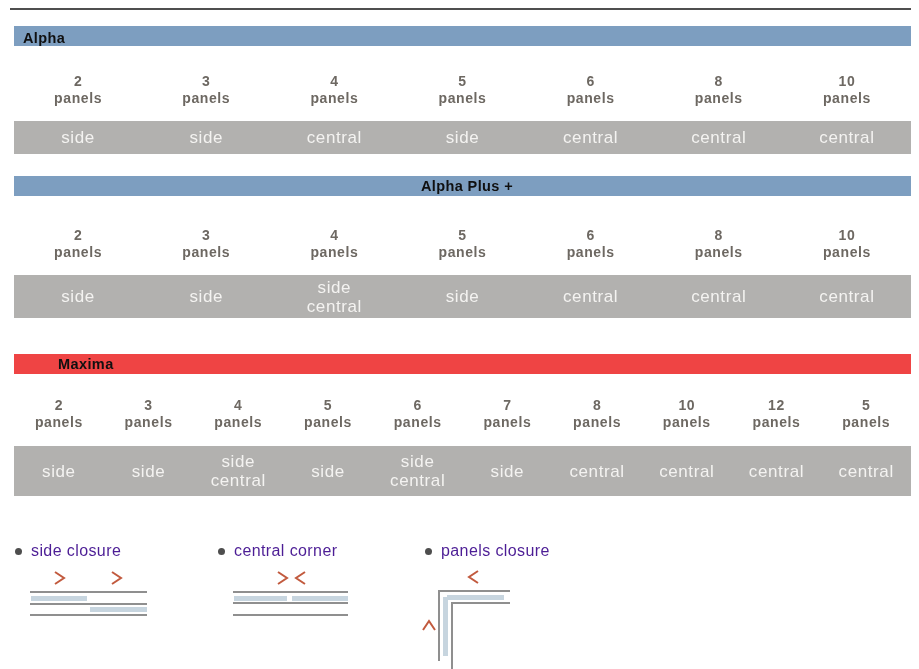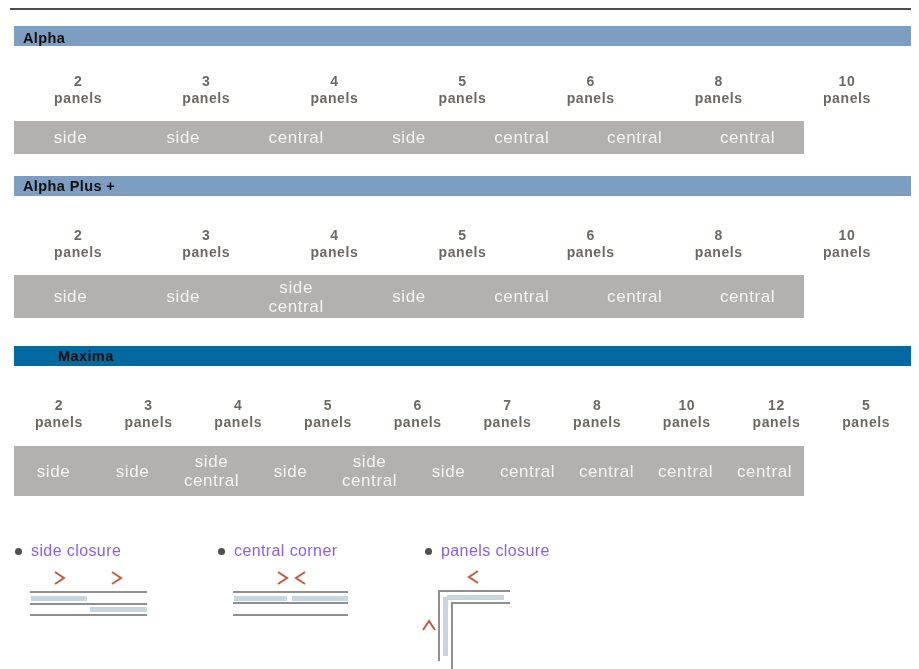--- a/index.html
+++ b/index.html
@@ -8,30 +8,30 @@
   .top-rule{position:absolute;left:10px;top:8px;width:901px;height:2px;background:#4f4f4f;}
 
   .hbar{position:absolute;left:14px;width:897px;height:20px;display:flex;align-items:center;
         padding-left:9px;box-sizing:border-box;}
   .hbar .title{font-weight:bold;font-size:14.5px;color:#101010;letter-spacing:.4px;}
 
   .cols{position:absolute;left:14px;width:897px;display:flex;}
   .col-head{flex:1;text-align:center;font-weight:bold;font-size:14px;line-height:17px;
             color:#6d6862;letter-spacing:.6px;white-space:pre-line;}
 
-  .banner{position:absolute;left:14px;width:790px;background:#b2b1af;display:flex;}
+  .banner{position:absolute;left:14px;width:897px;background:#b2b1af;display:flex;}
   .banner .cell{flex:1;display:flex;align-items:center;justify-content:center;text-align:center;
             color:#f4f3f1;font-size:17px;line-height:19px;letter-spacing:.6px;white-space:pre-line;}
 
   .s0-hbar{top:26px;background:#7d9ec0;align-items:flex-end;}   .s0-cols{top:73px;}  .s0-banner{top:121px;height:33px;}
-  .s1-hbar{top:176px;background:#7d9ec0;}  .s1-cols{top:227px;} .s1-banner{top:275px;height:43px;}
-  .s2-hbar{top:346px;background:#0369a1;padding-left:44px;}  .s2-cols{top:397px;} .s2-banner{top:446px;height:50px;}
+  .s1-hbar{top:176px;background:#7d9ec0;justify-content:center;}  .s1-cols{top:227px;} .s1-banner{top:275px;height:43px;}
+  .s2-hbar{top:354px;background:#ef4444;padding-left:44px;}  .s2-cols{top:397px;} .s2-banner{top:446px;height:50px;}
 
   .legend-item{position:absolute;top:542px;display:flex;align-items:center;gap:9px;
-               color:#8b5cf6;font-size:16px;letter-spacing:.4px;}
+               color:#4c1d95;font-size:16px;letter-spacing:.4px;}
   .bullet{width:7px;height:7px;border-radius:50%;background:#4e4e4e;flex:0 0 auto;}
 
   .diagram{position:absolute;}
   .dline{position:absolute;height:2px;background:#8f8f8f;}
   .dbar{position:absolute;height:5px;background:#c7d5df;}
   .dline-v{position:absolute;width:2px;background:#8f8f8f;}
   .dbar-v{position:absolute;width:5px;background:#c7d5df;}
   .chev{position:absolute;width:16px;height:16px;}
 </style>
 </head>

